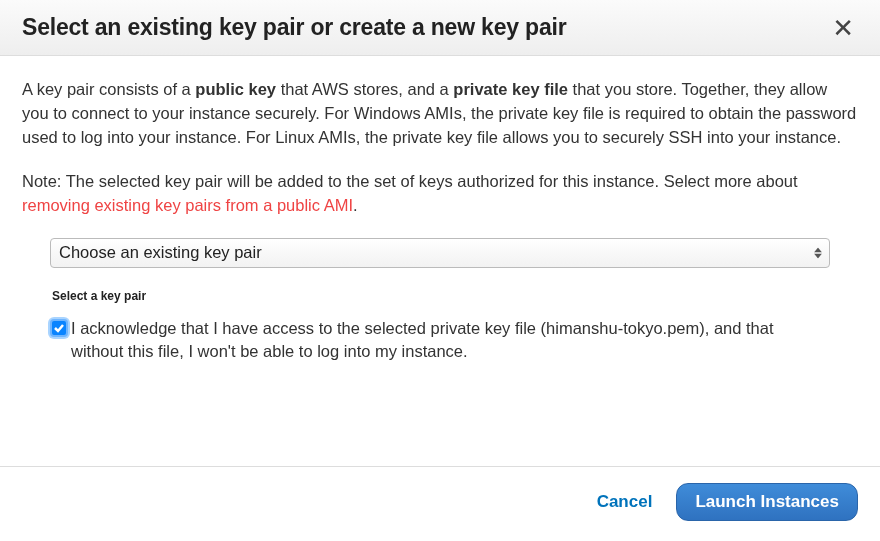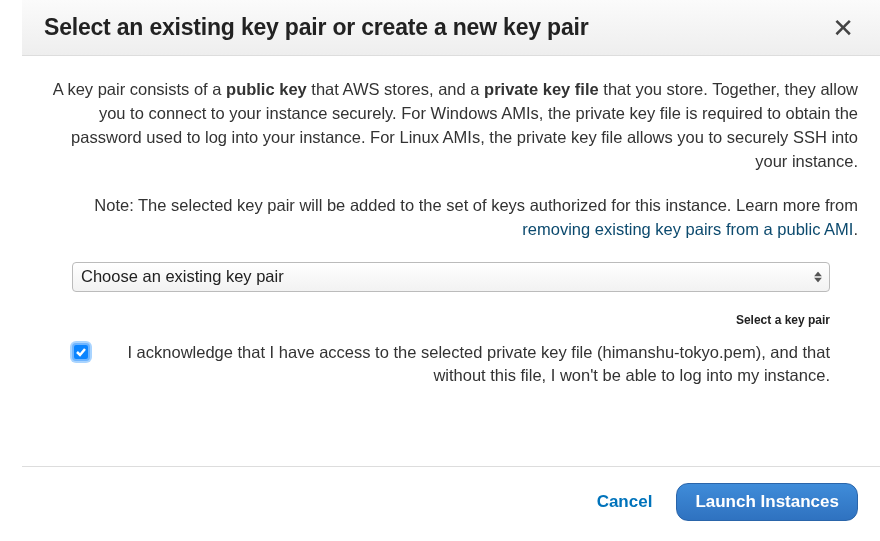--- a/index.html
+++ b/index.html
@@ -12,21 +12,20 @@
       background: #fff;
       width: 880px;
       height: 541px;
       color: #222;
     }
     .dialog {
       width: 100%;
       height: 100%;
       display: flex;
       flex-direction: column;
-      padding-left: 22px;
     }
     .dialog-header {
       display: flex;
       align-items: center;
       justify-content: space-between;
       padding: 14px 22px 14px 22px;
       background: linear-gradient(#fbfbfb, #eeeeee);
       border-bottom: 1px solid #ddd;
     }
     .dialog-title {
@@ -44,33 +43,31 @@
       background: none;
       border: none;
       padding: 0 4px;
     }
     .dialog-body {
       padding: 22px 22px 0 22px;
       font-size: 16.5px;
       line-height: 1.45;
       color: #333;
       flex: 1;
-      text-align: right;
     }
     .para {
       margin-bottom: 20px;
     }
     .bold {
       font-weight: 700;
     }
     .link {
-      color: #0c4a6e;
+      color: #ef4444;
       cursor: pointer;
       text-decoration: none;
-      margin-left: 16px;
     }
     .form-section {
       padding: 0 28px;
     }
     .select-wrap {
       position: relative;
       margin-bottom: 20px;
     }
     .select-box {
       width: 100%;
@@ -178,21 +175,21 @@
     </button>
   </div>
 
   <div class="dialog-body">
 
     <div class="para">
       <span>A key pair consists of a </span><span class="bold">public key</span><span> that AWS stores, and a </span><span class="bold">private key file</span><span> that you store. Together, they allow you to connect to your instance securely. For Windows AMIs, the private key file is required to obtain the password used to log into your instance. For Linux AMIs, the private key file allows you to securely SSH into your instance.</span>
     </div>
 
     <div class="para">
-      <span>Note: The selected key pair will be added to the set of keys authorized for this instance. Learn more from </span><a class="link"> removing existing key pairs from a public AMI</a><span>.</span>
+      <span>Note: The selected key pair will be added to the set of keys authorized for this instance. Select more about </span><a class="link"> removing existing key pairs from a public AMI</a><span>.</span>
     </div>
 
     <div class="form-section">
 
       <div class="select-wrap">
         <div class="select-box">
           <span>Choose an existing key pair</span>
         </div>
         <div class="select-arrows">
           <svg viewBox="0 0 8 5">

